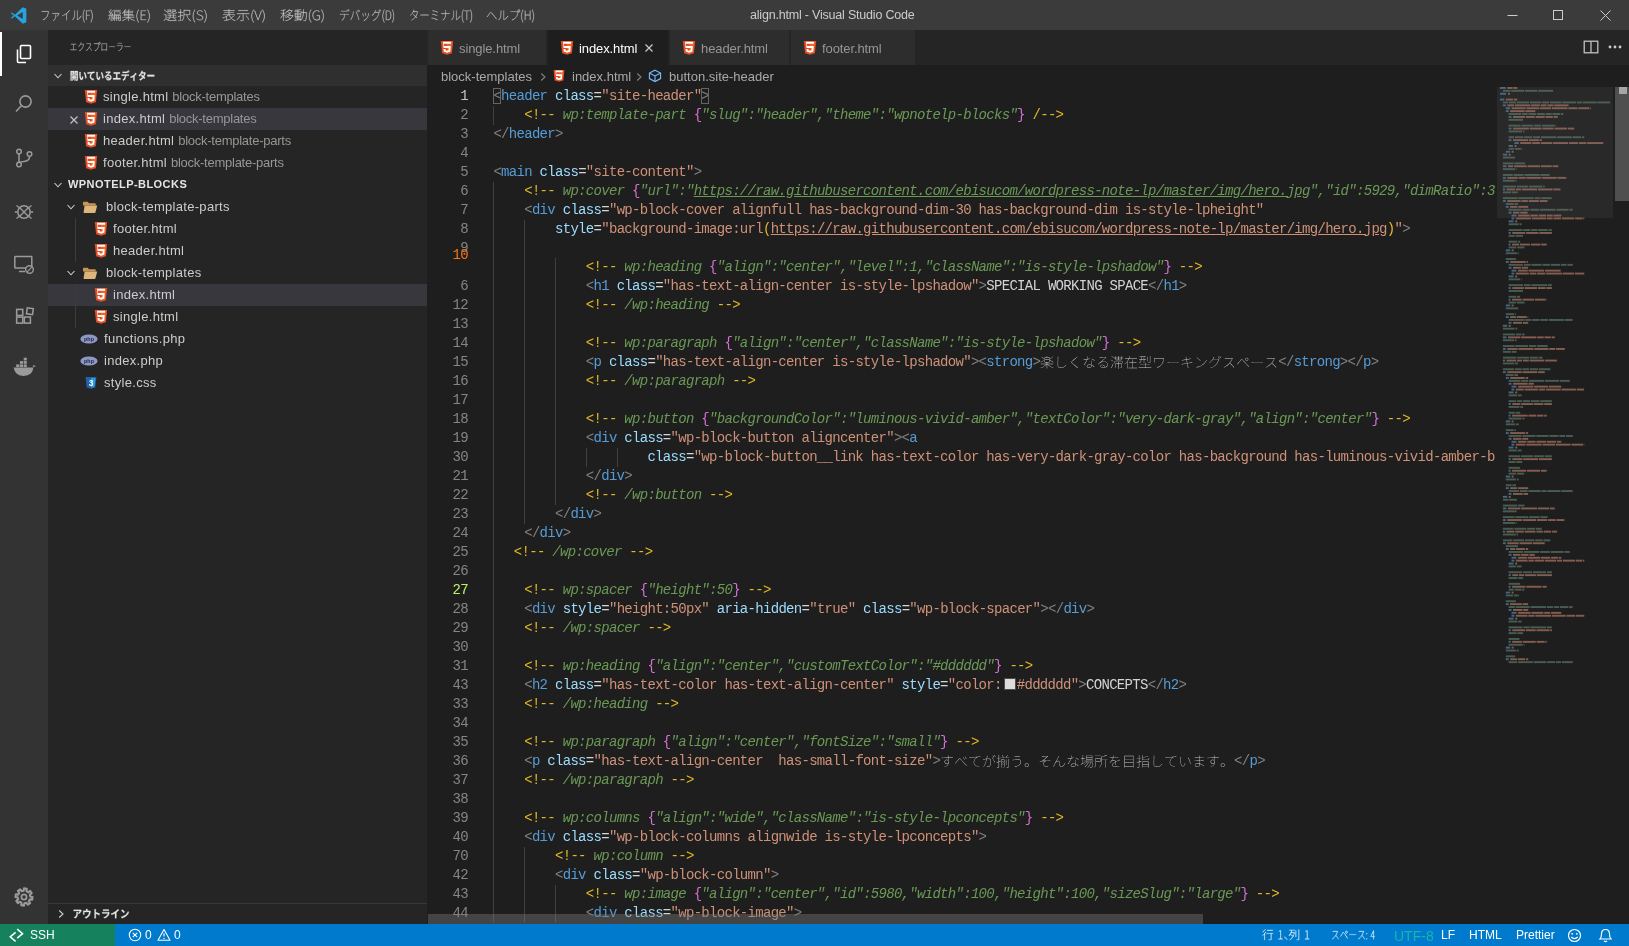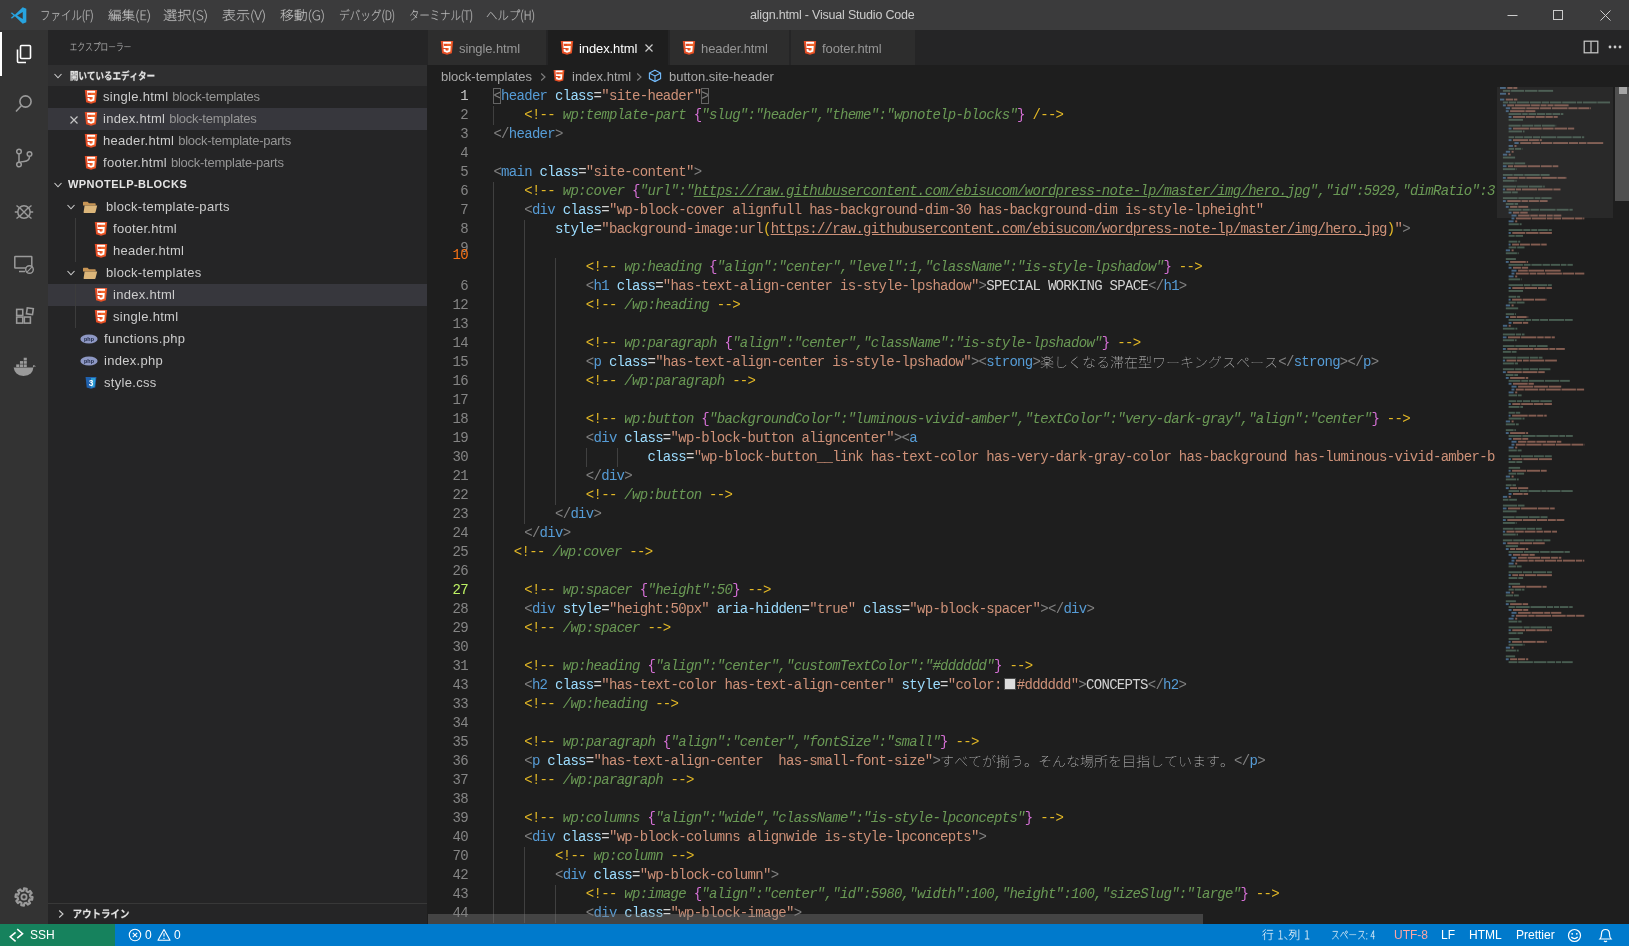--- a/index.html
+++ b/index.html
@@ -1059,21 +1059,21 @@
       <path d="M7 5.2 V8.6" stroke="#ffffff" stroke-width="1.1"></path>
       <circle cx="7" cy="10.4" r="0.7" fill="#ffffff"></circle>
     </svg>
 <div class="abs" style="left:174px;top:928px;font-size:12px;color:#ffffff">0</div>
 <svg class="" style="position:absolute;left:1262.0px;top:926.5px;overflow:visible;" width="48" height="16" viewBox="0 -12.0 48 15.6">
       <path d="M5.0 -9.2H10.8V-8.8H5.0ZM8.9 -5.8H9.3V0.2Q9.3 0.5 9.2 0.6Q9.1 0.7 8.9 0.8Q8.6 0.8 8.2 0.8Q7.7 0.8 6.7 0.8Q6.7 0.8 6.7 0.7Q6.6 0.6 6.6 0.5Q7.1 0.5 7.5 0.5Q7.9 0.5 8.2 0.5Q8.5 0.5 8.6 0.5Q8.8 0.5 8.9 0.4Q8.9 0.4 8.9 0.2ZM4.5 -5.9H11.2V-5.6H4.5ZM2.4 -5.5 2.7 -5.8 2.8 -5.7V0.9H2.4ZM3.8 -7.5 4.1 -7.3Q3.7 -6.6 3.1 -5.9Q2.5 -5.2 1.9 -4.6Q1.3 -4.0 0.7 -3.5Q0.7 -3.5 0.6 -3.6Q0.6 -3.6 0.5 -3.7Q0.4 -3.7 0.4 -3.8Q1.0 -4.2 1.6 -4.8Q2.3 -5.4 2.8 -6.1Q3.4 -6.8 3.8 -7.5ZM3.3 -10.0 3.6 -9.8Q3.3 -9.4 2.8 -8.9Q2.3 -8.4 1.8 -7.9Q1.3 -7.4 0.8 -7.0Q0.7 -7.1 0.7 -7.1Q0.6 -7.2 0.6 -7.2Q0.6 -7.3 0.5 -7.3Q1.0 -7.7 1.5 -8.1Q2.1 -8.6 2.5 -9.1Q3.0 -9.5 3.3 -10.0Z M16.5 0.0V-0.4H18.5V-7.9H17.0V-8.2Q17.5 -8.3 17.8 -8.4Q18.2 -8.6 18.5 -8.7H18.9V-0.4H20.7V0.0Z M25.0 0.5Q24.6 0.0 24.1 -0.5Q23.6 -1.0 23.2 -1.4Q22.7 -1.8 22.3 -2.2L22.6 -2.5Q23.0 -2.1 23.5 -1.7Q23.9 -1.2 24.4 -0.8Q24.9 -0.3 25.3 0.2Z M33.7 -8.6H34.1V-2.1H33.7ZM36.7 -9.7H37.1V0.2Q37.1 0.5 37.0 0.6Q36.9 0.8 36.7 0.8Q36.5 0.9 36.0 0.9Q35.6 0.9 34.8 0.9Q34.7 0.8 34.7 0.7Q34.7 0.6 34.6 0.5Q35.3 0.5 35.8 0.5Q36.3 0.5 36.4 0.5Q36.6 0.5 36.7 0.5Q36.7 0.4 36.7 0.2ZM29.0 -6.7H32.3V-6.3H29.0ZM27.2 -9.3H33.1V-8.9H27.2ZM28.0 -4.8 28.2 -5.1Q28.7 -4.8 29.3 -4.4Q29.9 -4.0 30.4 -3.6Q30.9 -3.3 31.3 -3.0L31.1 -2.7Q30.7 -3.0 30.2 -3.4Q29.7 -3.7 29.1 -4.1Q28.5 -4.5 28.0 -4.8ZM32.2 -6.7H32.3L32.4 -6.7L32.6 -6.6Q32.2 -4.7 31.5 -3.2Q30.8 -1.8 29.9 -0.8Q28.9 0.2 27.8 0.9Q27.8 0.8 27.8 0.8Q27.7 0.7 27.7 0.7Q27.6 0.6 27.6 0.6Q28.7 -0.0 29.6 -1.0Q30.5 -2.0 31.2 -3.4Q31.9 -4.8 32.2 -6.6ZM29.6 -9.2 29.9 -9.2Q29.7 -8.1 29.3 -7.0Q29.0 -6.0 28.4 -5.0Q27.9 -4.0 27.1 -3.3Q27.1 -3.3 27.0 -3.4Q27.0 -3.4 26.9 -3.5Q26.9 -3.5 26.8 -3.6Q27.6 -4.3 28.1 -5.2Q28.7 -6.2 29.0 -7.2Q29.4 -8.2 29.6 -9.2Z M43.0 0.0V-0.4H44.9V-7.9H43.4V-8.2Q43.9 -8.3 44.3 -8.4Q44.7 -8.6 45.0 -8.7H45.4V-0.4H47.2V0.0Z" fill="#ffffff" stroke="#ffffff" stroke-width="0.25"></path>
     </svg>
 <svg class="" style="position:absolute;left:1331.0px;top:926.5px;overflow:visible;" width="44" height="16" viewBox="0 -12.0 44 15.6">
       <path d="M6.7 -7.9Q6.6 -7.9 6.6 -7.8Q6.6 -7.7 6.5 -7.6Q6.4 -7.0 6.1 -6.3Q5.8 -5.5 5.5 -4.9Q5.2 -4.2 4.8 -3.6Q4.4 -2.9 3.8 -2.2Q3.2 -1.6 2.6 -1.0Q2.0 -0.4 1.3 0.0L1.1 -0.3Q1.8 -0.7 2.4 -1.3Q3.1 -1.8 3.6 -2.5Q4.2 -3.2 4.7 -4.0Q5.0 -4.5 5.3 -5.1Q5.6 -5.8 5.9 -6.5Q6.2 -7.2 6.3 -7.7Q6.2 -7.7 5.9 -7.7Q5.6 -7.7 5.2 -7.7Q4.8 -7.7 4.4 -7.7Q3.9 -7.7 3.5 -7.7Q3.1 -7.7 2.8 -7.7Q2.5 -7.7 2.4 -7.7Q2.3 -7.7 2.1 -7.7Q2.0 -7.7 1.8 -7.7Q1.7 -7.7 1.7 -7.7V-8.1Q1.7 -8.1 1.8 -8.1Q2.0 -8.1 2.1 -8.1Q2.3 -8.1 2.4 -8.1Q2.5 -8.1 2.8 -8.1Q3.0 -8.1 3.4 -8.1Q3.8 -8.1 4.3 -8.1Q4.7 -8.1 5.1 -8.1Q5.5 -8.1 5.8 -8.1Q6.0 -8.1 6.1 -8.1Q6.2 -8.1 6.3 -8.1Q6.4 -8.1 6.5 -8.1ZM4.9 -3.9Q5.3 -3.5 5.7 -3.0Q6.1 -2.5 6.4 -2.0Q6.8 -1.5 7.1 -1.0Q7.4 -0.5 7.6 -0.1L7.4 0.1Q7.1 -0.4 6.7 -1.1Q6.2 -1.8 5.7 -2.4Q5.3 -3.1 4.8 -3.7Z M14.7 -7.1Q14.7 -6.6 14.9 -6.4Q15.1 -6.1 15.4 -6.1Q15.7 -6.1 15.9 -6.4Q16.1 -6.6 16.1 -7.1Q16.1 -7.5 15.9 -7.8Q15.7 -8.1 15.4 -8.1Q15.1 -8.1 14.9 -7.8Q14.7 -7.5 14.7 -7.1ZM14.4 -7.1Q14.4 -7.4 14.6 -7.7Q14.7 -8.0 14.9 -8.2Q15.1 -8.4 15.4 -8.4Q15.7 -8.4 15.9 -8.2Q16.1 -8.0 16.3 -7.7Q16.4 -7.4 16.4 -7.1Q16.4 -6.7 16.3 -6.4Q16.1 -6.1 15.9 -5.9Q15.7 -5.7 15.4 -5.7Q15.1 -5.7 14.9 -5.9Q14.7 -6.1 14.6 -6.4Q14.4 -6.7 14.4 -7.1ZM9.3 -2.9Q9.5 -3.1 9.6 -3.2Q9.7 -3.4 9.8 -3.6Q10.0 -3.8 10.2 -4.2Q10.5 -4.5 10.7 -5.0Q10.9 -5.4 11.2 -5.8Q11.4 -6.2 11.6 -6.5Q11.9 -7.0 12.2 -7.0Q12.5 -7.1 12.8 -6.6Q13.1 -6.3 13.4 -5.8Q13.7 -5.4 14.1 -4.9Q14.4 -4.4 14.6 -4.1Q14.9 -3.6 15.3 -3.1Q15.7 -2.6 16.0 -2.0Q16.4 -1.4 16.7 -0.9L16.5 -0.6Q16.2 -1.2 15.8 -1.7Q15.5 -2.3 15.1 -2.8Q14.7 -3.4 14.4 -3.8Q14.3 -4.1 14.0 -4.4Q13.8 -4.8 13.5 -5.1Q13.3 -5.5 13.1 -5.8Q12.8 -6.1 12.7 -6.3Q12.4 -6.7 12.2 -6.7Q12.1 -6.6 11.8 -6.2Q11.6 -5.9 11.4 -5.5Q11.1 -5.1 10.9 -4.7Q10.6 -4.3 10.4 -3.9Q10.2 -3.6 10.0 -3.3Q9.9 -3.1 9.8 -2.9Q9.7 -2.7 9.6 -2.6Z M18.4 -4.8Q18.5 -4.8 18.6 -4.8Q18.8 -4.8 19.0 -4.8Q19.2 -4.8 19.4 -4.8Q19.5 -4.8 19.7 -4.8Q20.0 -4.8 20.4 -4.8Q20.8 -4.8 21.3 -4.8Q21.8 -4.8 22.2 -4.8Q22.7 -4.8 23.1 -4.8Q23.6 -4.8 23.9 -4.8Q24.2 -4.8 24.3 -4.8Q24.6 -4.8 24.8 -4.8Q25.0 -4.8 25.1 -4.8V-4.4Q25.0 -4.4 24.8 -4.4Q24.6 -4.4 24.3 -4.4Q24.2 -4.4 23.9 -4.4Q23.6 -4.4 23.2 -4.4Q22.7 -4.4 22.2 -4.4Q21.8 -4.4 21.3 -4.4Q20.8 -4.4 20.4 -4.4Q20.0 -4.4 19.7 -4.4Q19.5 -4.4 19.4 -4.4Q19.1 -4.4 18.8 -4.4Q18.6 -4.4 18.4 -4.4Z M32.8 -7.9Q32.8 -7.9 32.7 -7.8Q32.7 -7.7 32.7 -7.6Q32.5 -7.0 32.2 -6.3Q32.0 -5.5 31.6 -4.9Q31.3 -4.2 31.0 -3.6Q30.5 -2.9 29.9 -2.2Q29.4 -1.6 28.7 -1.0Q28.1 -0.4 27.4 0.0L27.2 -0.3Q27.9 -0.7 28.5 -1.3Q29.2 -1.8 29.8 -2.5Q30.3 -3.2 30.8 -4.0Q31.1 -4.5 31.4 -5.1Q31.8 -5.8 32.0 -6.5Q32.3 -7.2 32.4 -7.7Q32.3 -7.7 32.1 -7.7Q31.8 -7.7 31.3 -7.7Q30.9 -7.7 30.5 -7.7Q30.0 -7.7 29.6 -7.7Q29.2 -7.7 28.9 -7.7Q28.6 -7.7 28.6 -7.7Q28.4 -7.7 28.3 -7.7Q28.1 -7.7 28.0 -7.7Q27.8 -7.7 27.8 -7.7V-8.1Q27.8 -8.1 28.0 -8.1Q28.1 -8.1 28.3 -8.1Q28.4 -8.1 28.6 -8.1Q28.6 -8.1 28.9 -8.1Q29.2 -8.1 29.6 -8.1Q30.0 -8.1 30.4 -8.1Q30.8 -8.1 31.2 -8.1Q31.6 -8.1 31.9 -8.1Q32.2 -8.1 32.2 -8.1Q32.4 -8.1 32.5 -8.1Q32.6 -8.1 32.6 -8.1ZM31.1 -3.9Q31.4 -3.5 31.8 -3.0Q32.2 -2.5 32.6 -2.0Q32.9 -1.5 33.2 -1.0Q33.5 -0.5 33.8 -0.1L33.5 0.1Q33.2 -0.4 32.8 -1.1Q32.4 -1.8 31.9 -2.4Q31.4 -3.1 30.9 -3.7Z M35.8 -5.0Q35.7 -5.0 35.6 -5.1Q35.5 -5.2 35.5 -5.5Q35.5 -5.8 35.6 -5.9Q35.7 -6.0 35.8 -6.0Q36.0 -6.0 36.1 -5.9Q36.2 -5.8 36.2 -5.5Q36.2 -5.2 36.1 -5.1Q36.0 -5.0 35.8 -5.0ZM35.8 0.2Q35.7 0.2 35.6 0.0Q35.5 -0.1 35.5 -0.4Q35.5 -0.6 35.6 -0.8Q35.7 -0.9 35.8 -0.9Q36.0 -0.9 36.1 -0.8Q36.2 -0.6 36.2 -0.4Q36.2 -0.1 36.1 0.0Q36.0 0.2 35.8 0.2Z M42.4 0.0V-6.5Q42.4 -6.8 42.5 -7.2Q42.5 -7.6 42.5 -7.9H42.4Q42.3 -7.6 42.2 -7.3Q42.1 -7.0 42.0 -6.7L40.0 -2.9H43.7V-2.6H39.6V-2.8L42.5 -8.7H42.8V0.0Z" fill="#ffffff" stroke="#ffffff" stroke-width="0.25"></path>
     </svg>
-<div class="abs" style="left:1394px;top:928px;font-size:12px;color:#fca5a5">UTF-8</div>
+<div class="abs" style="left:1394px;top:928px;font-size:14px;color:#14b8a6">UTF-8</div>
 <div class="abs" style="left:1441px;top:928px;font-size:12px;color:#ffffff">LF</div>
 <div class="abs" style="left:1469px;top:928px;font-size:12px;color:#ffffff">HTML</div>
 <div class="abs" style="left:1516px;top:928px;font-size:12px;color:#ffffff">Prettier</div>
 <svg style="position:absolute;left:1567px;top:928px;" width="15" height="15" viewBox="0 0 15 15" fill="none">
       <circle cx="7.5" cy="7.5" r="6" stroke="#ffffff" stroke-width="1.2"></circle>
       <circle cx="5.2" cy="5.8" r="0.9" fill="#ffffff"></circle>
       <circle cx="9.8" cy="5.8" r="0.9" fill="#ffffff"></circle>
       <path d="M4.3 9 Q7.5 12.2 10.7 9" stroke="#ffffff" stroke-width="1.2"></path>
     </svg>
 <svg style="position:absolute;left:1598px;top:928px;" width="15" height="15" viewBox="0 0 15 15" fill="none">

